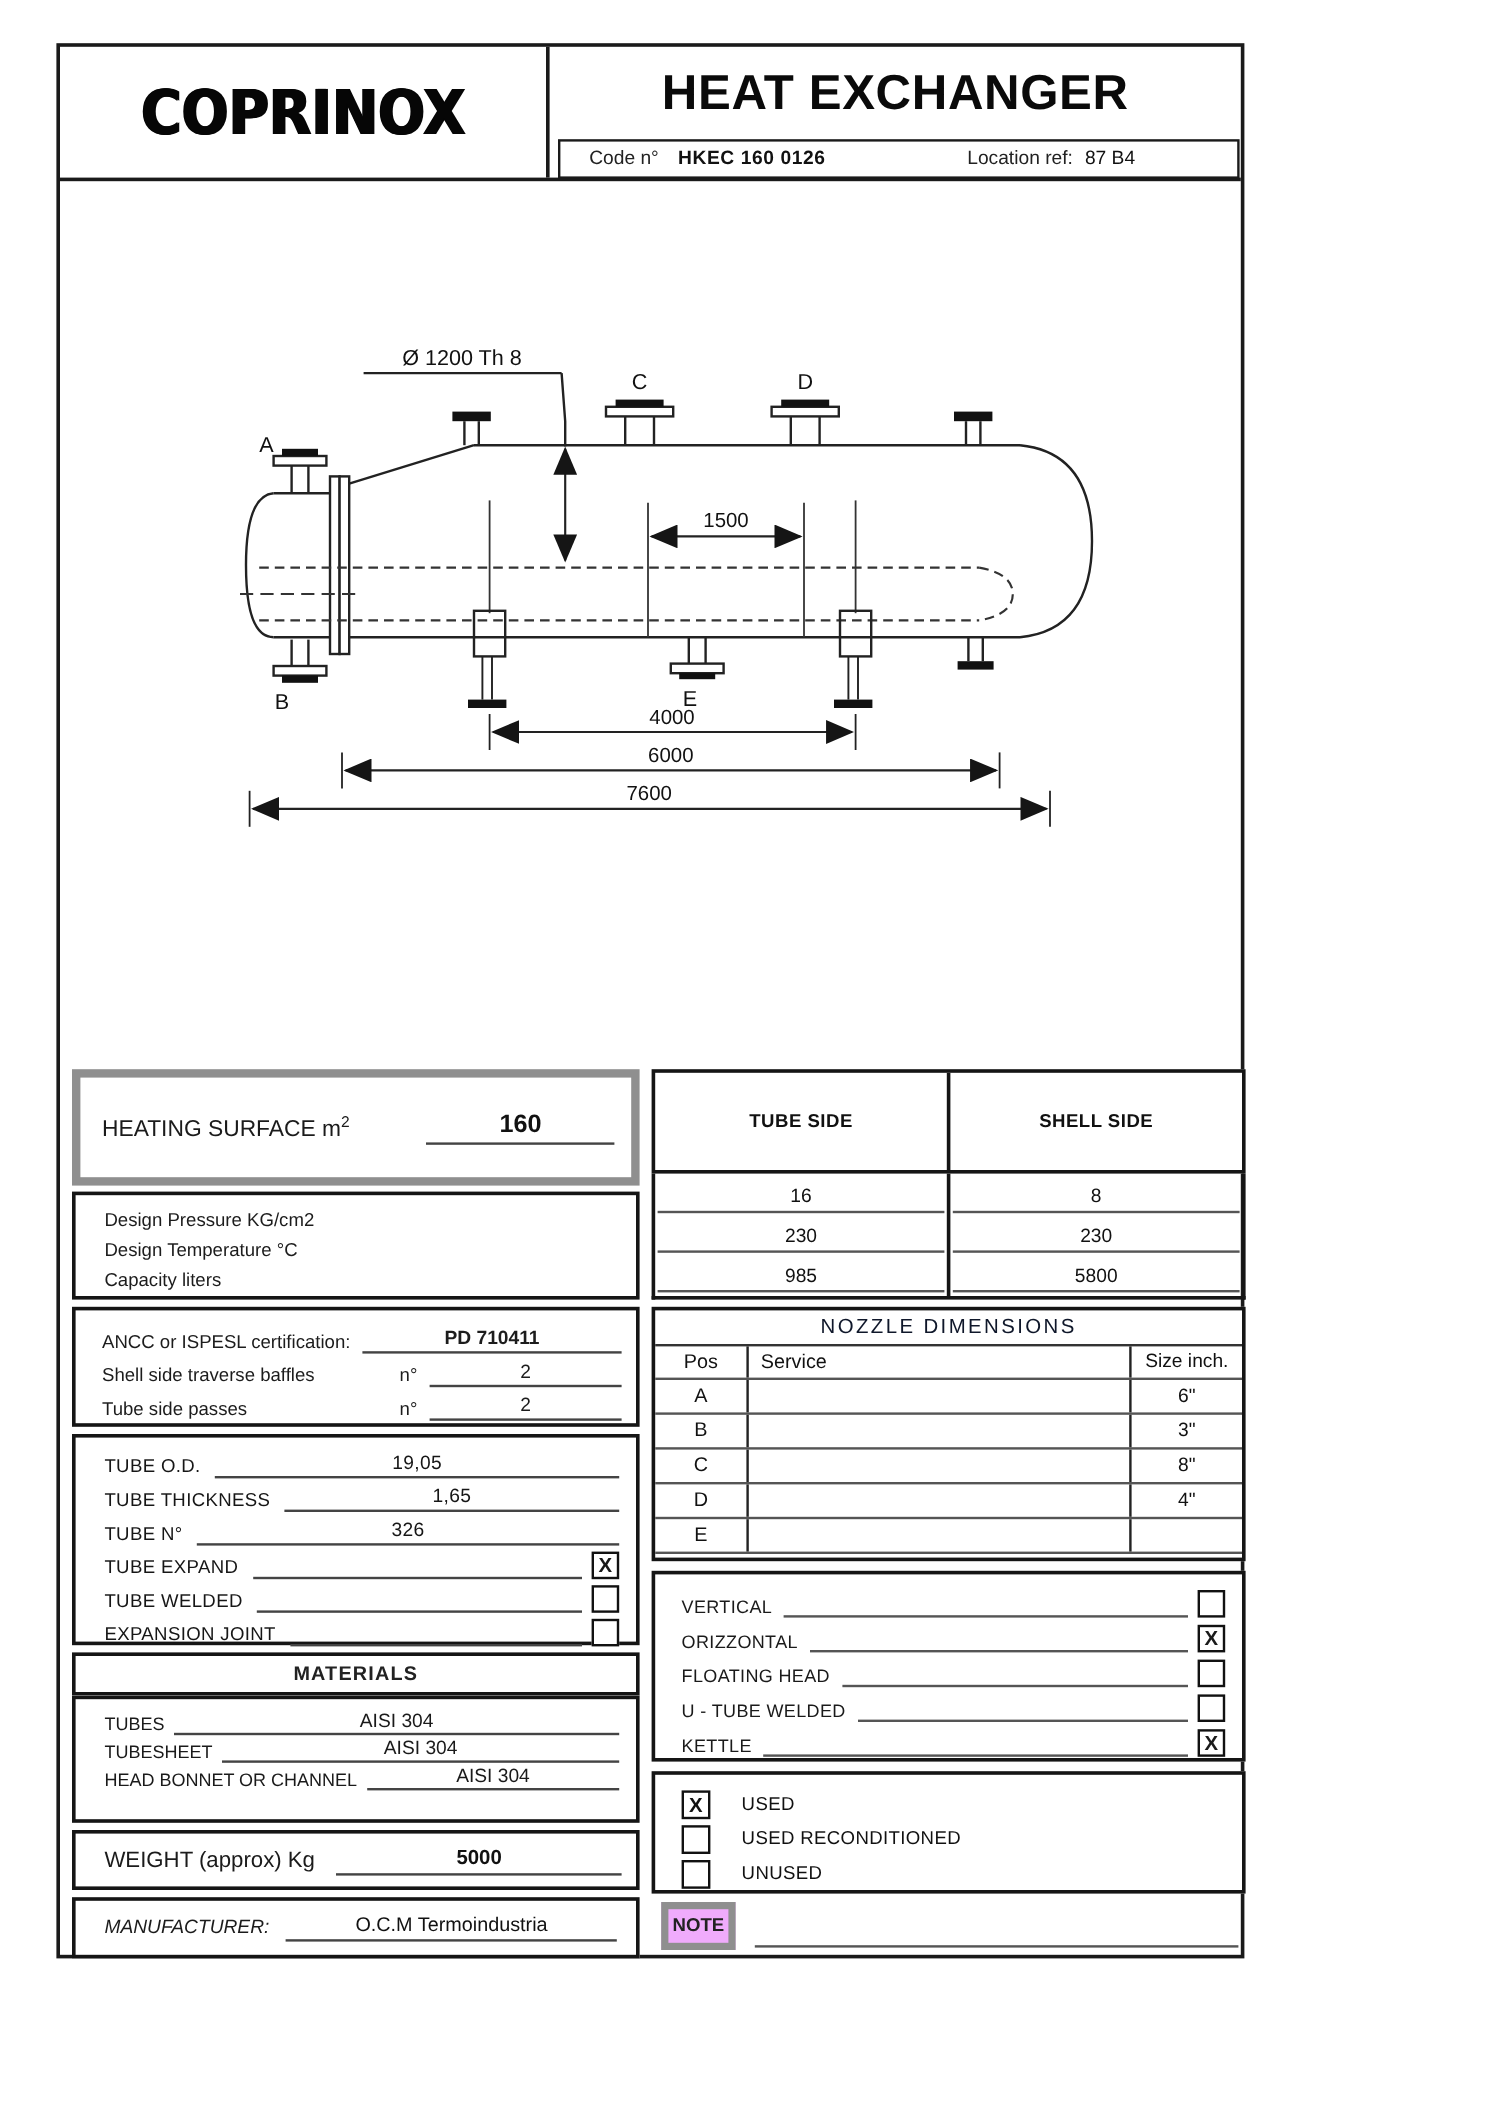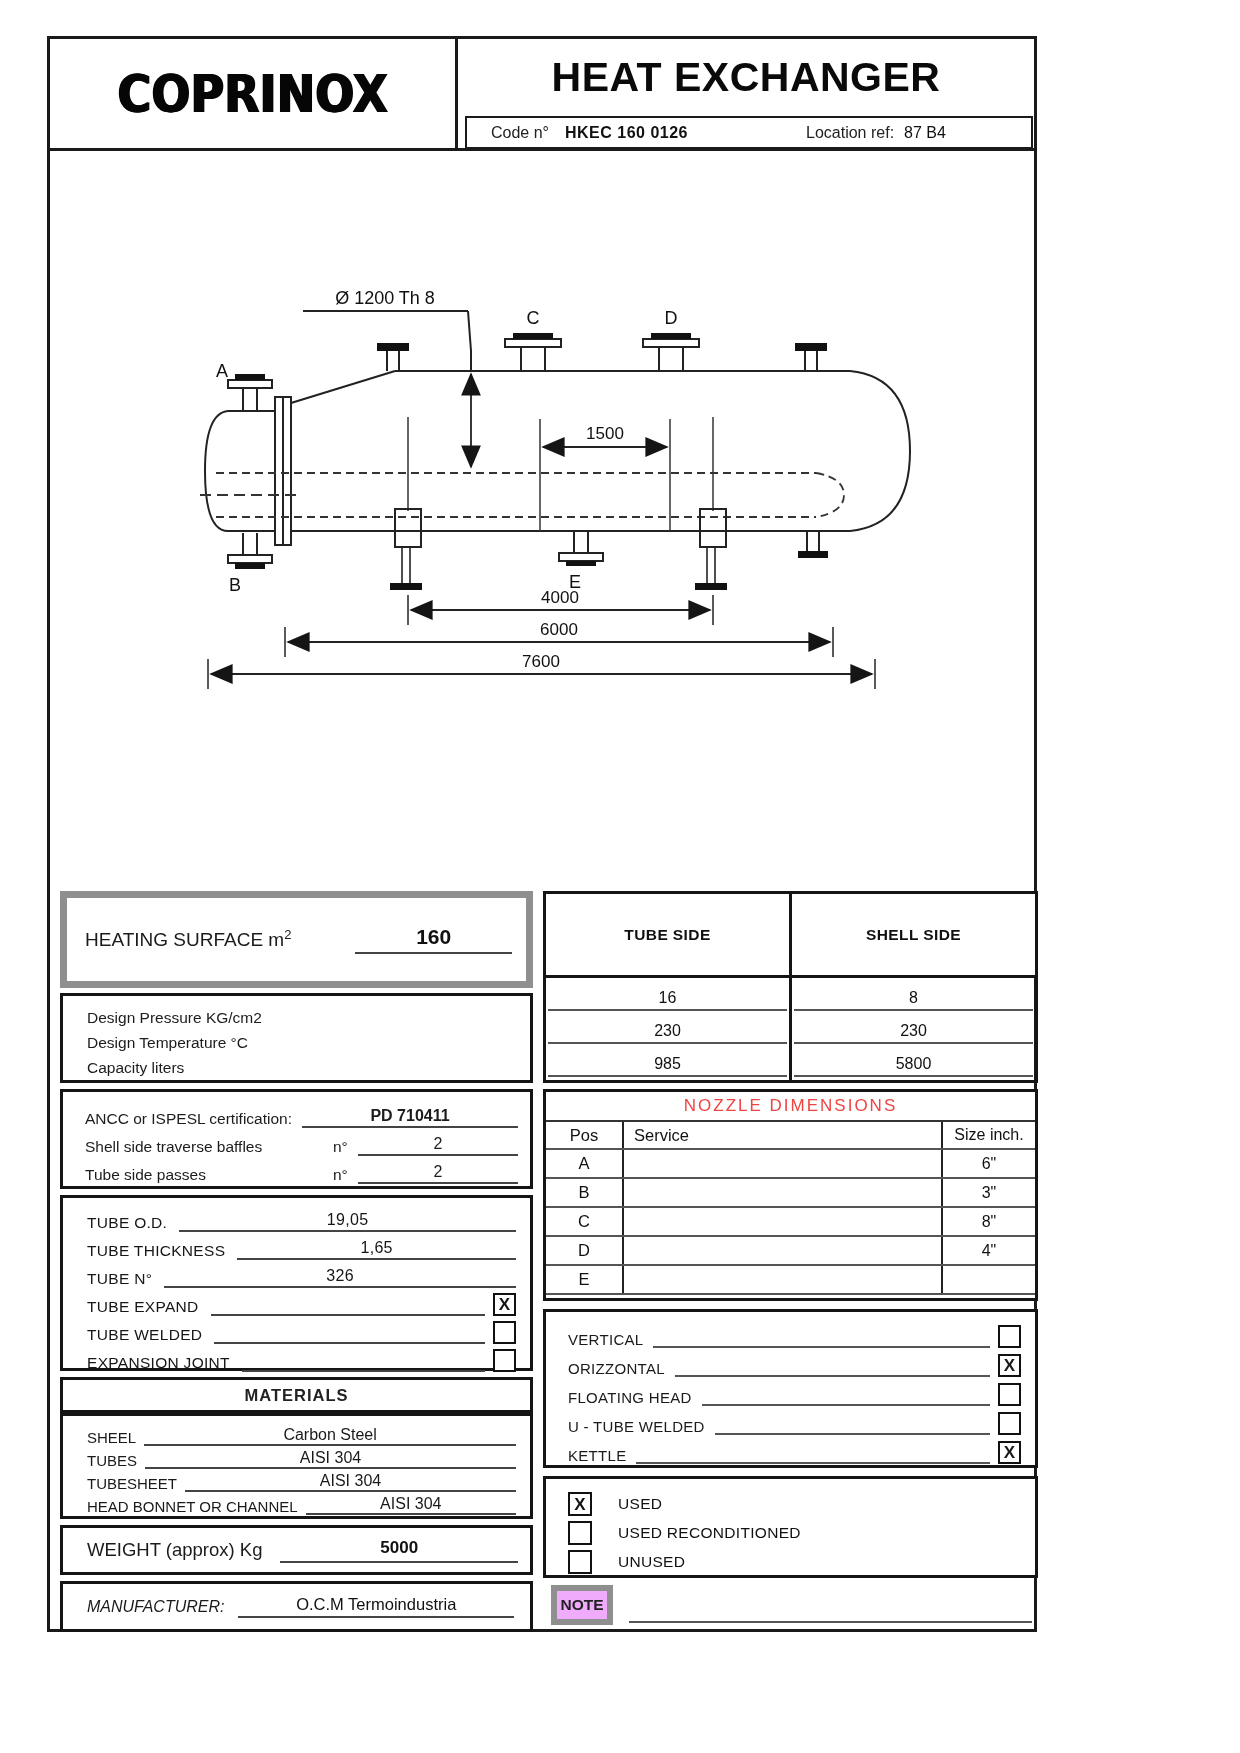--- a/index.html
+++ b/index.html
@@ -76,21 +76,21 @@
   .cert-row .val { flex:1; margin-left:10px; border-bottom:2px solid #444;
                    text-align:center; font-size:16px; padding-bottom:1px; }
   .cert-row .val.bold { font-weight:bold; }
   .cert-row .lbl-wide { width:248px; flex:0 0 auto; }
   .cert-row .unit { flex:0 0 auto; }
 
   
   .nozzle-box { left:493px; top:1050px; width:495px; height:212px;
                 display:flex; flex-direction:column; }
   .nz-title { height:30px; display:flex; align-items:center; justify-content:center;
-              font-size:17px; letter-spacing:2px; border-bottom:2px solid #333; color:#ef4444; }
+              font-size:17px; letter-spacing:2px; border-bottom:2px solid #333; color:#0f172a; }
   .nz-row { display:flex; height:29px; border-bottom:2px solid #555; }
   .nz-row:last-child { border-bottom:2px solid #555; }
   .nz-c1 { width:78px; border-right:2.5px solid #222; display:flex;
            align-items:center; justify-content:center; font-size:16.5px; }
   .nz-c2 { flex:1; border-right:2.5px solid #222; display:flex;
            align-items:center; padding-left:10px; font-size:16.5px; }
   .nz-c3 { width:92px; display:flex; align-items:center; justify-content:center;
            font-size:16px; }
   .nz-hdr { height:28px; }
 
@@ -419,24 +419,20 @@
         <span class="fill"></span>
         <span class="cb">X</span>
       </div>
     </div>
 
     <div class="box mat-title-box">
       <span>MATERIALS</span>
     </div>
     <div class="box mat-box">
       <div class="mat-row">
-        <span>SHEEL</span>
-        <span class="fill">Carbon Steel</span>
-      </div>
-      <div class="mat-row">
         <span>TUBES</span>
         <span class="fill">AISI 304</span>
       </div>
       <div class="mat-row">
         <span>TUBESHEET</span>
         <span class="fill">AISI 304</span>
       </div>
       <div class="mat-row">
         <span>HEAD BONNET OR CHANNEL</span>
         <span class="fill">AISI 304</span>

